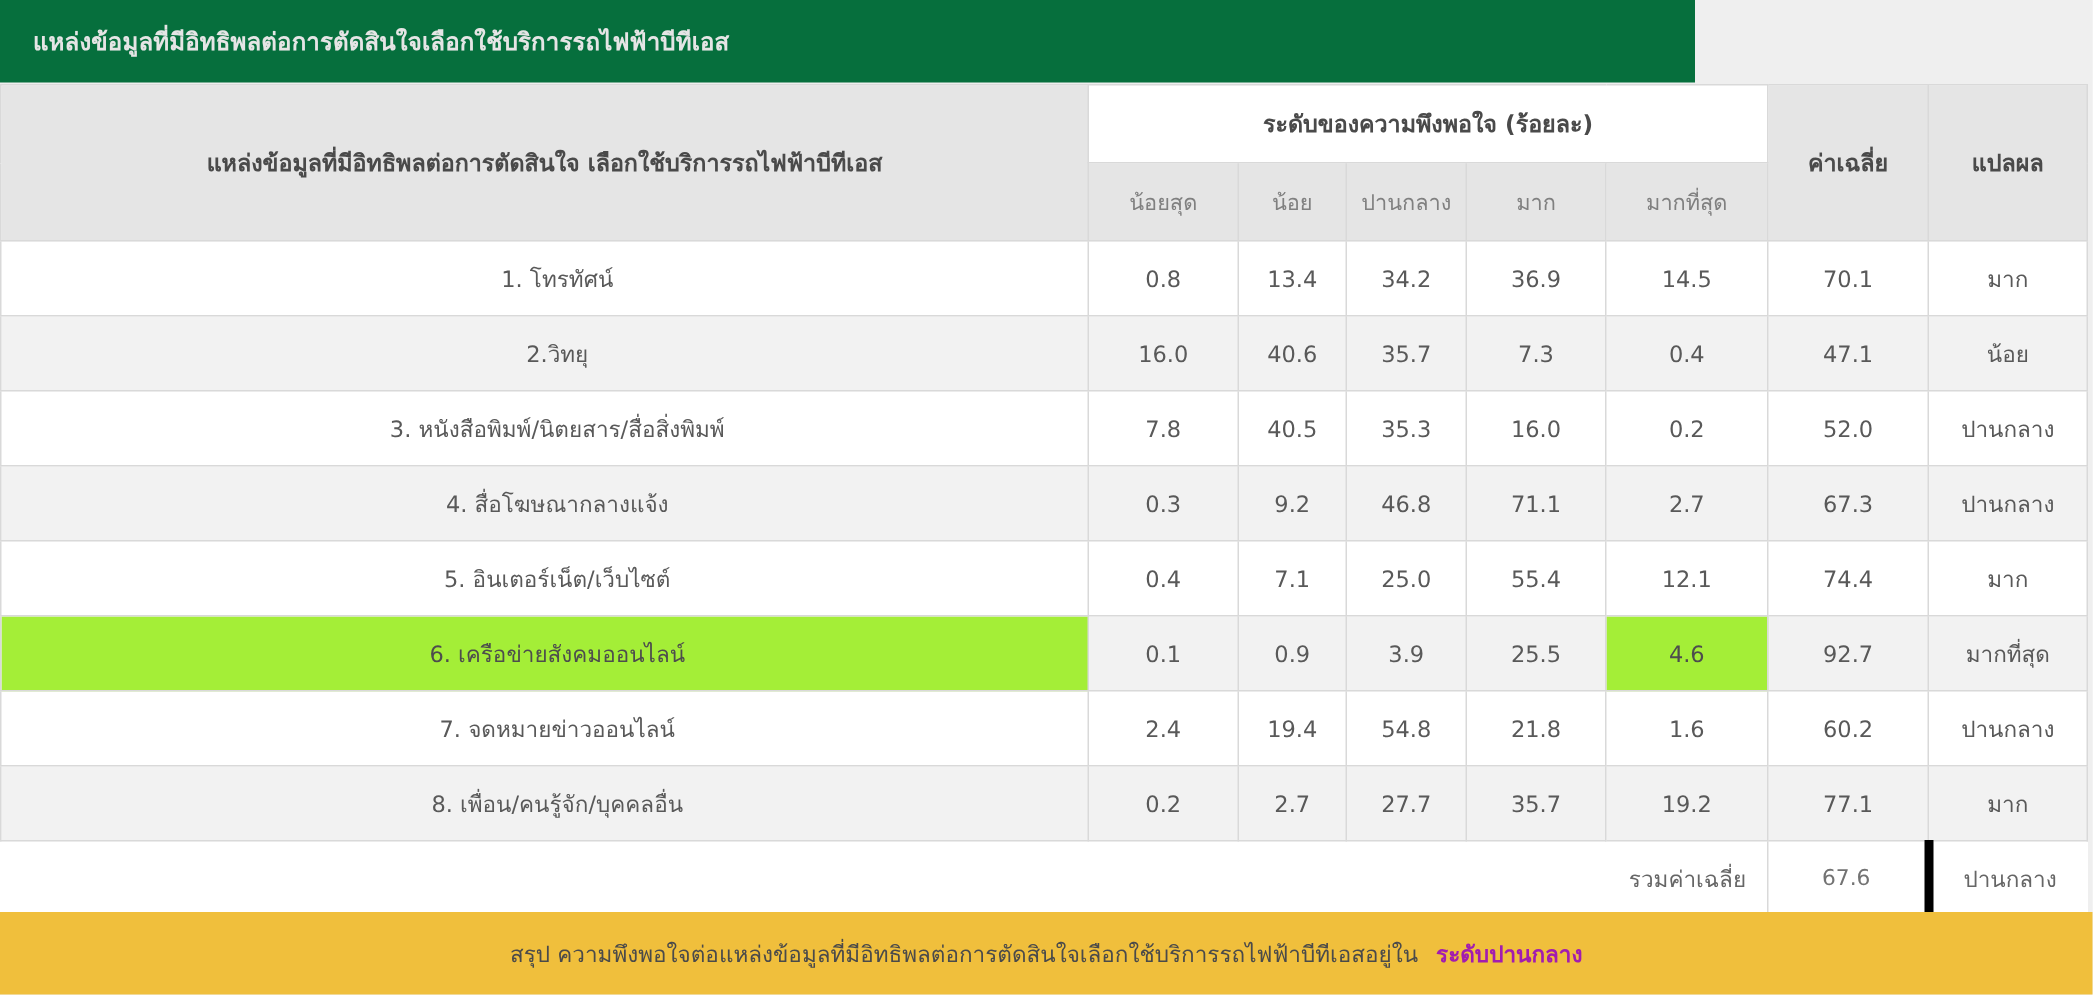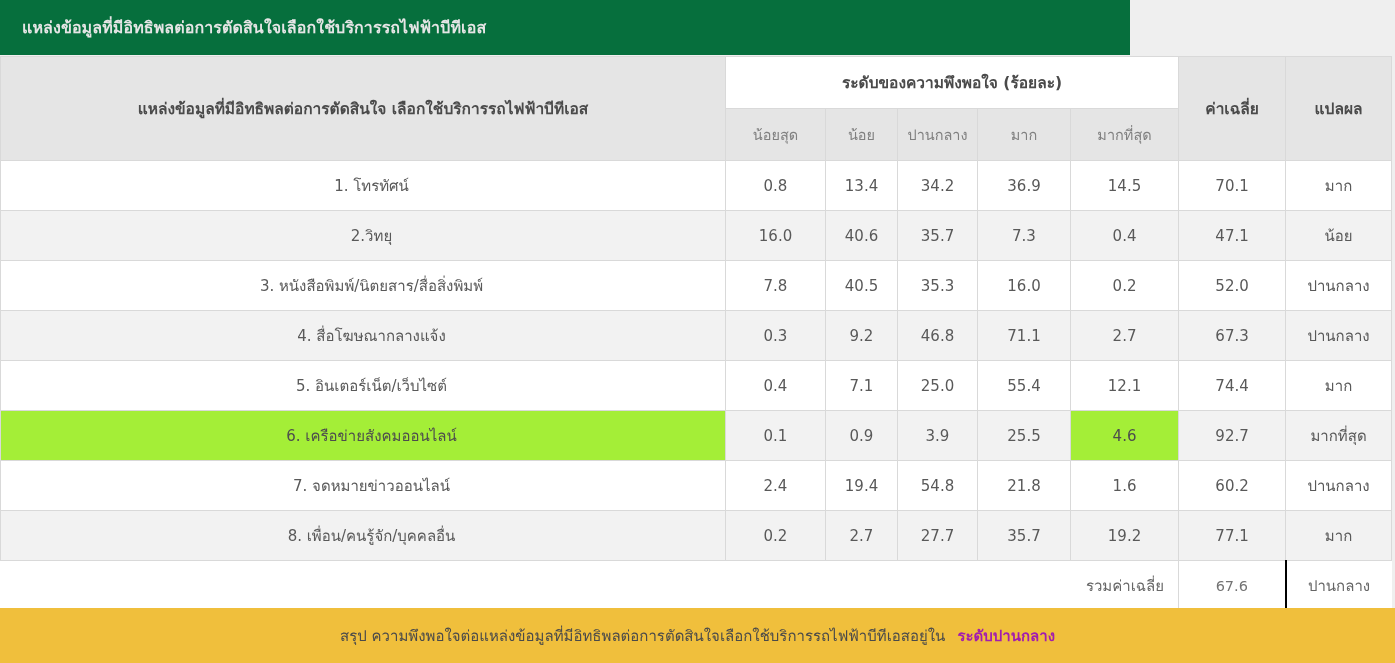--- a/index.html
+++ b/index.html
@@ -134,21 +134,21 @@
     text-align: right;
     padding-right: 14px;
     font-size: 15px;
     color: #666666;
     border-right: 1px solid #d9d9d9;
   }
   tr.total-row td.total-value {
     text-align: center;
     font-size: 14.5px;
     color: #737373;
-    border-right: 2px solid #000000;
+    border-right: 6px solid #000000;
     border-bottom: none;
   }
   tr.total-row td.total-interp {
     text-align: center;
     font-size: 15px;
     color: #666666;
   }
   tr.total-row td.total-blank {
     background: #ffffff;
     border: none;

